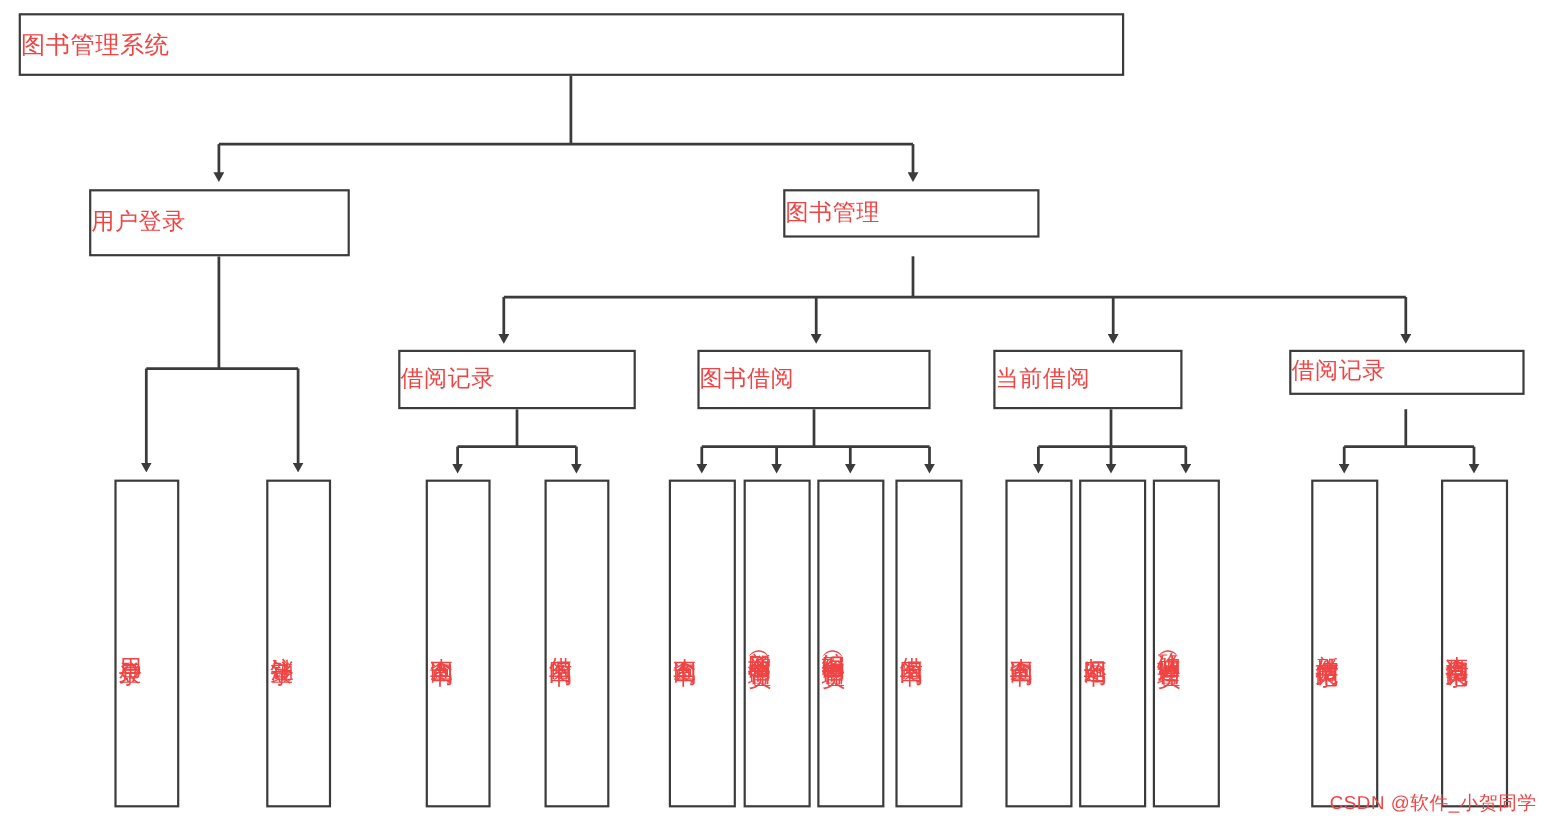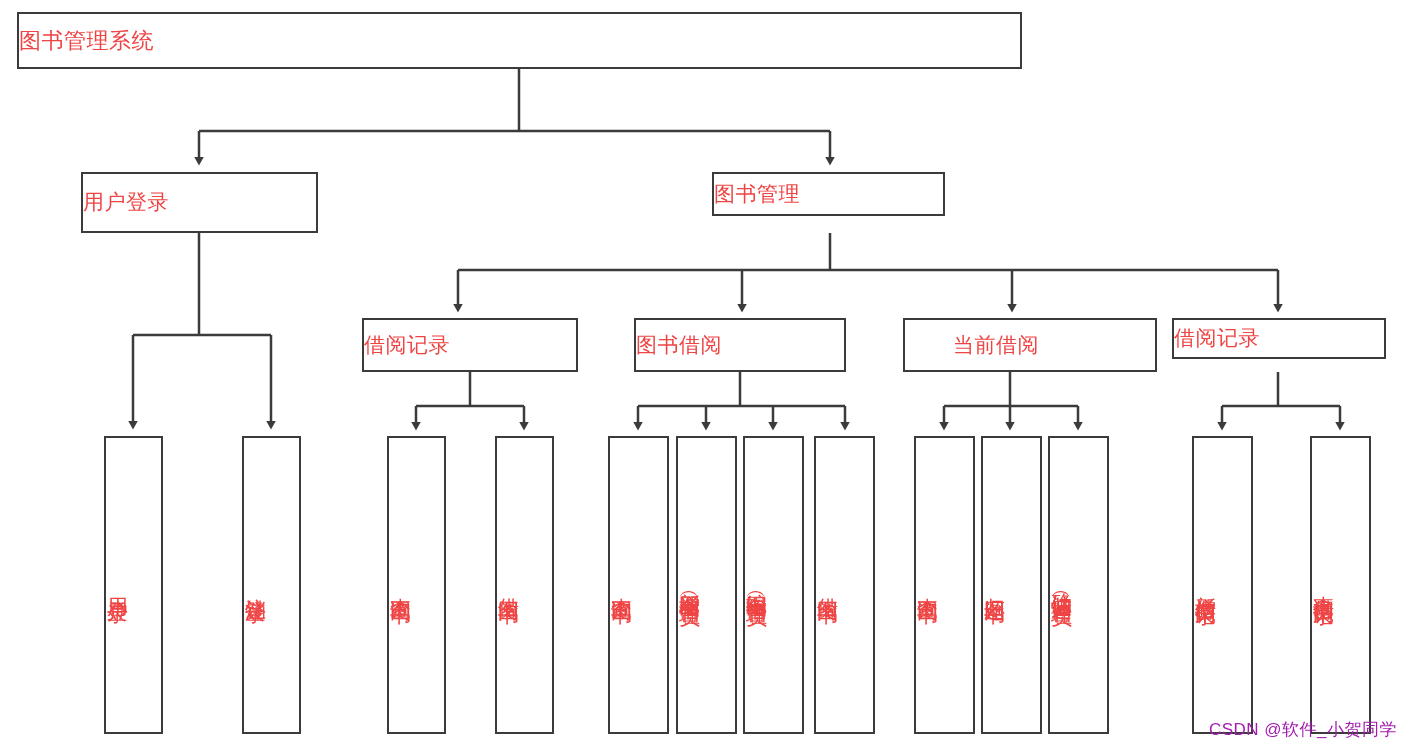--- a/index.html
+++ b/index.html
@@ -58,21 +58,21 @@
     line-height: 1.12;
     letter-spacing: 2px;
     max-height: 100%;
   }
   .node.root .label { font-size: 22px; }
   .watermark {
     position: absolute;
     right: 8px;
     bottom: 6px;
     font-size: 17px;
-    color: #a21caf;
+    color: #ef4444;
     letter-spacing: 0.5px;
     white-space: nowrap;
     pointer-events: none;
   }
 </style>
 </head>
 <body>
 
 <div id="diagram-root">
 
@@ -139,21 +139,21 @@
   </div>
 
   <div class="node horiz" style="left:362px; top:318px; width:216px; height:54px;">
     <span class="label">借阅记录</span>
   </div>
 
   <div class="node horiz" style="left:634px; top:318px; width:212px; height:54px;">
     <span class="label">图书借阅</span>
   </div>
 
-  <div class="node horiz" style="left:903px; top:318px; width:254px; height:54px;padding-left:48px;">
+  <div class="node horiz" style="left:903px; top:318px; width:172px; height:54px;">
     <span class="label">当前借阅</span>
   </div>
 
   <div class="node horiz" style="left:1172px; top:318px; width:214px; height:41px;">
     <span class="label">借阅记录</span>
   </div>
 
   <div class="node vert" style="left:104px; top:436px; width:59px; height:298px;">
     <span class="label">用户登录</span>
   </div>

